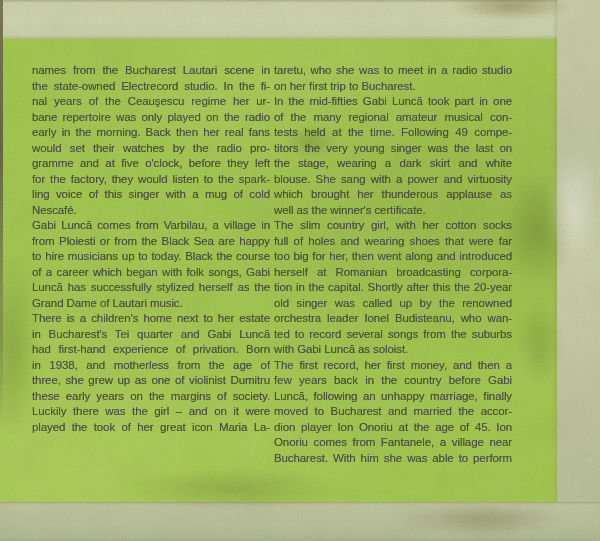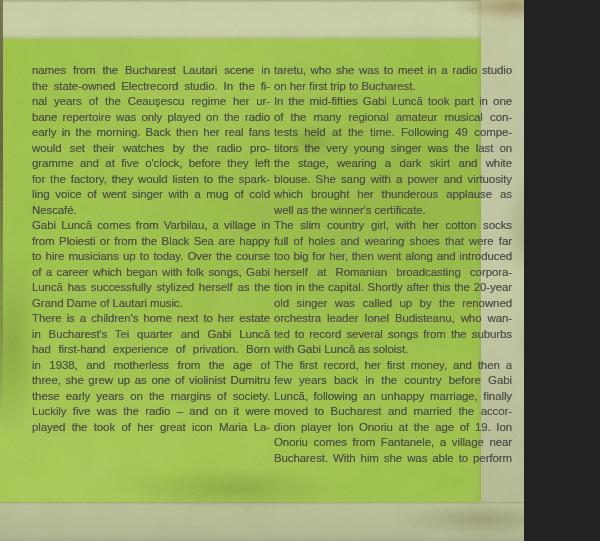--- a/index.html
+++ b/index.html
@@ -1,17 +1,17 @@
 <!DOCTYPE html>
 <html><head>
 <meta charset="utf-8">
 <style>
   html,body { margin:0; padding:0; background:#222; }
   .page {
-    position:relative; width:524px; height:541px; overflow:hidden;
+    position:relative; width:600px; height:541px; overflow:hidden;
     font-family:"Liberation Sans","DejaVu Sans",sans-serif;
     background:
       radial-gradient(520px 300px at 12% 88%, rgba(235,245,150,0.14), rgba(235,245,150,0) 60%),
       radial-gradient(420px 260px at 78% 38%, rgba(70,90,15,0.12), rgba(70,90,15,0) 65%),
       radial-gradient(300px 200px at 45% 15%, rgba(220,235,140,0.10), rgba(220,235,140,0) 60%),
       #9cc340;
   }
   
   .band-top {
     position:absolute; left:0; top:0; width:600px; height:39px; z-index:1;
@@ -68,39 +68,39 @@
   <div class="col col-left" id="col-left">
       <div>
         <div class="line">names from the Bucharest Lautari scene in</div>
         <div class="line">the state-owned Electrecord studio. In the fi-</div>
         <div class="line">nal years of the Ceauşescu regime her ur-</div>
         <div class="line">bane repertoire was only played on the radio</div>
         <div class="line">early in the morning. Back then her real fans</div>
         <div class="line">would set their watches by the radio pro-</div>
         <div class="line">gramme and at five o'clock, before they left</div>
         <div class="line">for the factory, they would listen to the spark-</div>
-        <div class="line">ling voice of went singer with a mug of cold</div>
+        <div class="line">ling voice of this singer with a mug of cold</div>
         <div class="line last">Nescafé.</div>
       </div>
       <div>
         <div class="line">Gabi Luncă comes from Varbilau, a village in</div>
         <div class="line">from Ploiesti or from the Black Sea are happy</div>
-        <div class="line">to hire musicians up to today. Over the course</div>
+        <div class="line">to hire musicians up to today. Black the course</div>
         <div class="line">of a career which began with folk songs, Gabi</div>
         <div class="line">Luncă has successfully stylized herself as the</div>
         <div class="line last">Grand Dame of Lautari music.</div>
       </div>
       <div>
         <div class="line">There is a children's home next to her estate</div>
         <div class="line">in Bucharest's Tei quarter and Gabi Luncă</div>
         <div class="line">had first-hand experience of privation. Born</div>
         <div class="line">in 1938, and motherless from the age of</div>
         <div class="line">three, she grew up as one of violinist Dumitru</div>
         <div class="line">these early years on the margins of society.</div>
-        <div class="line">Luckily five was the radio – and on it were</div>
+        <div class="line">Luckily there was the girl – and on it were</div>
         <div class="line">played the took of her great icon Maria La-</div>
       </div>
     </div>
   <div class="col col-right" id="col-right">
       <div>
         <div class="line">taretu, who she was to meet in a radio studio</div>
         <div class="line last">on her first trip to Bucharest.</div>
       </div>
       <div>
         <div class="line">In the mid-fifties Gabi Luncă took part in one</div>
@@ -121,21 +121,21 @@
         <div class="line">old singer was called up by the renowned</div>
         <div class="line">orchestra leader Ionel Budisteanu, who wan-</div>
         <div class="line">ted to record several songs from the suburbs</div>
         <div class="line last">with Gabi Luncă as soloist.</div>
       </div>
       <div>
         <div class="line">The first record, her first money, and then a</div>
         <div class="line">few years back in the country before Gabi</div>
         <div class="line">Luncă, following an unhappy marriage, finally</div>
         <div class="line">moved to Bucharest and married the accor-</div>
-        <div class="line">dion player Ion Onoriu at the age of 19. Ion</div>
+        <div class="line">dion player Ion Onoriu at the age of 45. Ion</div>
         <div class="line">Onoriu comes from Fantanele, a village near</div>
         <div class="line">Bucharest. With him she was able to perform</div>
       </div>
     </div>
 
   <div class="stain s1"></div>
   <div class="stain s2"></div>
   <div class="stain s3"></div>
   <div class="stain s4"></div>
   <div class="stain s5"></div>

